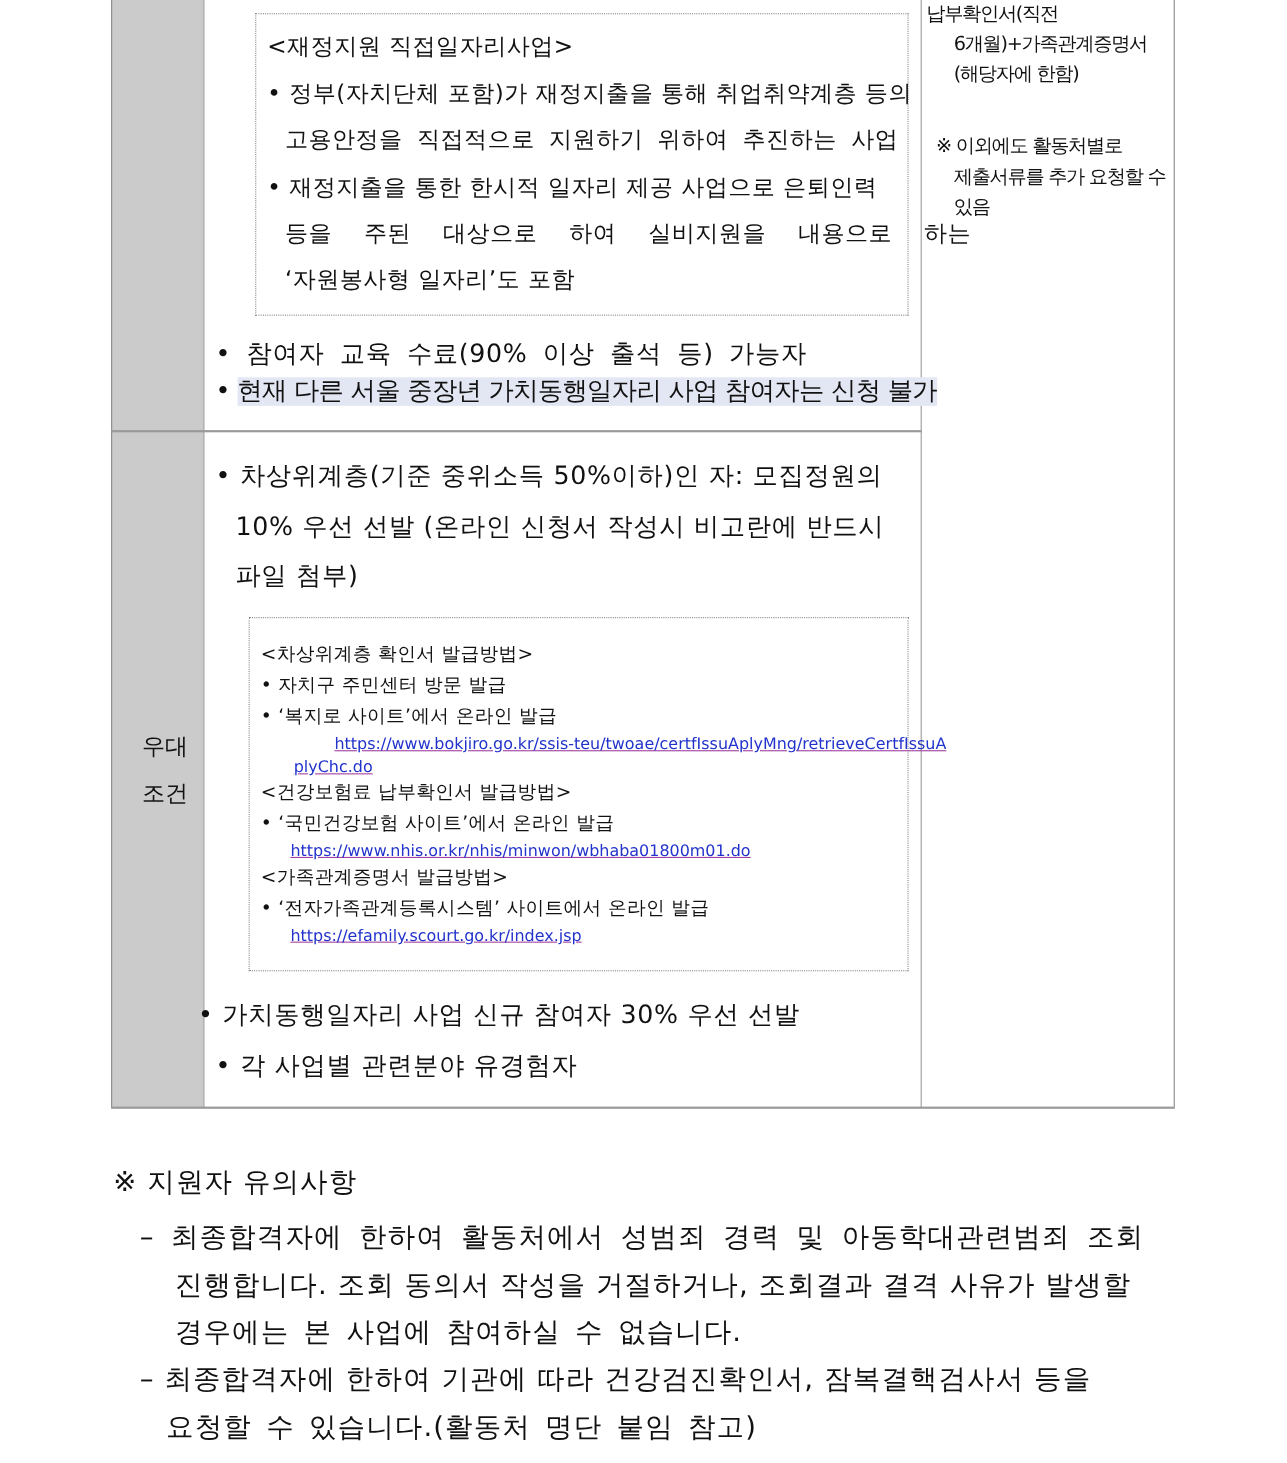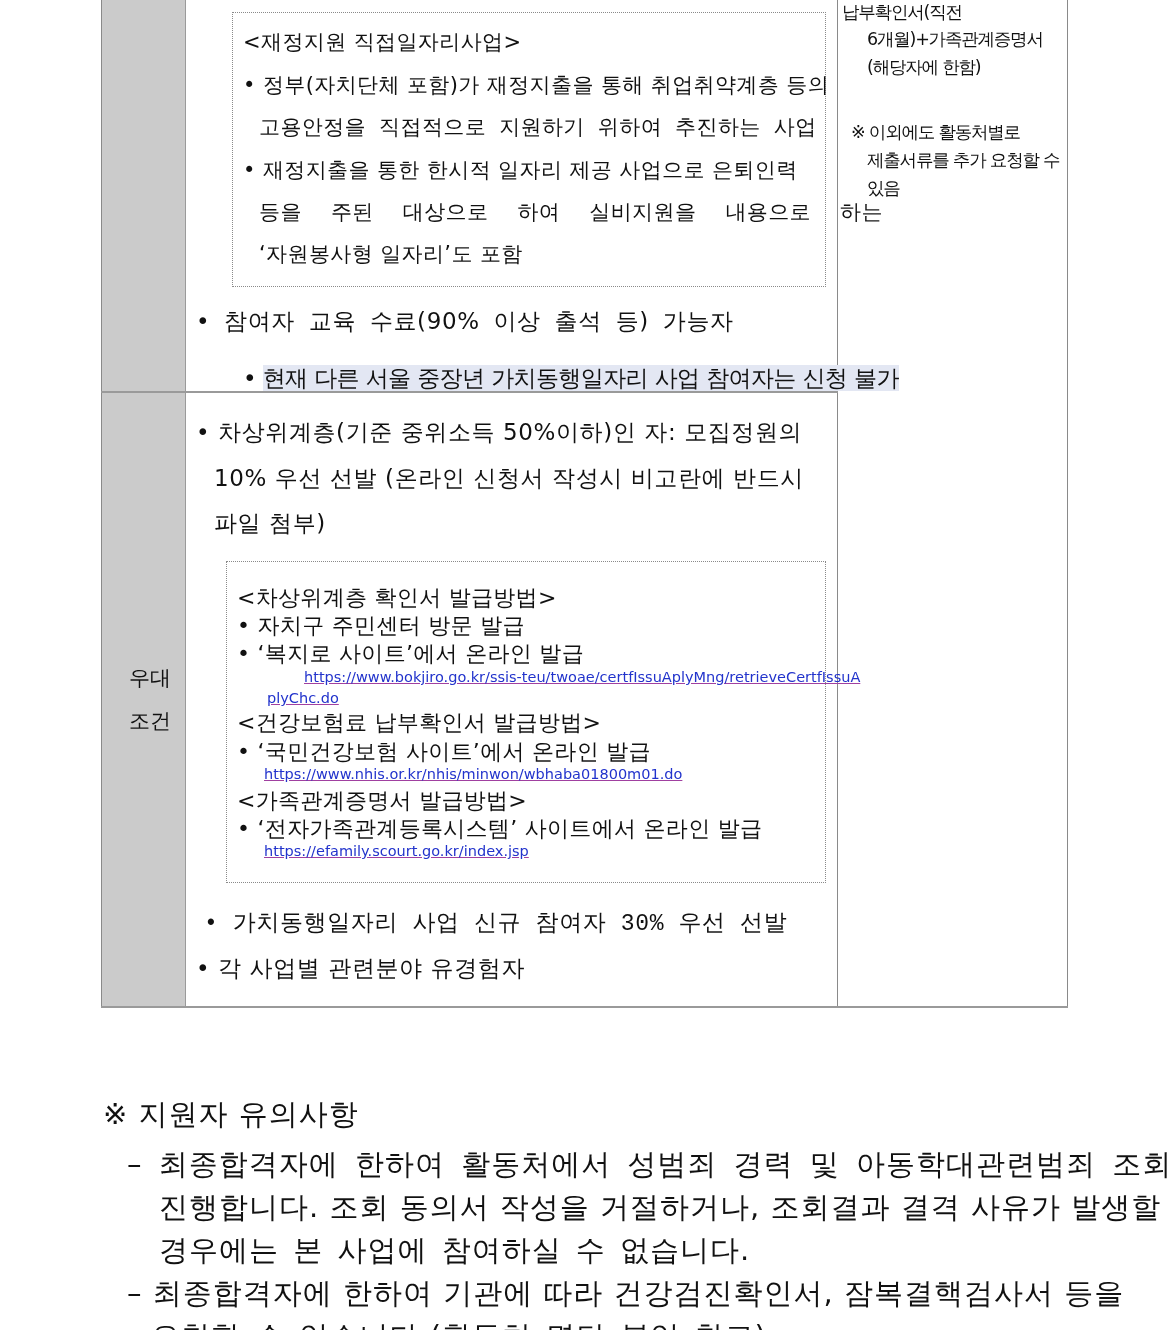--- a/index.html
+++ b/index.html
@@ -16,46 +16,46 @@
   .row-divider { position:absolute; left:101px; top:391px; width:737px; height:2px; background:#9a9a9a; }
   .table-bottom { position:absolute; left:101px; top:1006px; width:967px; height:2px; background:#9a9a9a; }
 
   .row-label { position:absolute; left:101px; width:98px; text-align:center; font-size:21px; line-height:43px; color:#111; }
 
   .dotbox { position:absolute; border:1px dotted #8a8a8a; box-sizing:border-box; }
 
   .t { position:absolute; white-space:nowrap; color:#111; }
   .big { font-size:23px; letter-spacing:0.6px; }
   .mid { font-size:21px; letter-spacing:0.4px; }
-  .sm { font-size:22px; letter-spacing:0.3px; }
+  .sm { font-size:17px; letter-spacing:0.3px; }
   .side { font-size:17.5px; letter-spacing:-1.2px; color:#111; }
   .link { font-size:14.5px; color:#2233cc; text-decoration:underline; text-decoration-color:#a040a0; white-space:nowrap; position:absolute; }
   .hl { background:#e3e7f3; }
-  .note { font-size:29px; letter-spacing:1px;margin-top:37px; }
+  .note { font-size:25px; letter-spacing:1px; }
 </style>
 </head>
 <body>
 
 <div>
   <div class="label-col"></div>
   <div class="main-col"></div>
   <div class="side-col"></div>
   <div class="row-divider"></div>
   <div class="table-bottom"></div>
 
   <div class="dotbox" style="left:232px; top:12px; width:594px; height:275px;"></div>
   <div class="t mid" style="left:243px; top:28px;">&lt;재정지원 직접일자리사업&gt;</div>
   <div class="t mid" style="left:243px; top:71px;">• <span>정부(자치단체 포함)가 재정지출을 통해 취업취약계층 등의</span></div>
   <div class="t mid" style="left:259px; top:113px; word-spacing:6px;">고용안정을 직접적으로 지원하기 위하여 추진하는 사업</div>
   <div class="t mid" style="left:243px; top:156px;">• <span>재정지출을 통한 한시적 일자리 제공 사업으로 은퇴인력</span></div>
   <div class="t mid" style="left:259px; top:198px; word-spacing:22px;">등을 주된 대상으로 하여 실비지원을 내용으로 하는</div>
   <div class="t mid" style="left:259px; top:240px;">‘자원봉사형 일자리’도 포함</div>
 
   <div class="t big" style="left:196px; top:306px; word-spacing:6px;">• <span>참여자 교육 수료(90% 이상 출석 등) 가능자</span></div>
-  <div class="t big" style="left:196px; top:363px; letter-spacing:-0.6px;margin-left:47px;">• <span class="hl">현재 다른 서울 중장년 가치동행일자리 사업 참여자는 신청 불가</span></div>
+  <div class="t big" style="left:196px; top:340px; letter-spacing:-0.6px;">• <span class="hl">현재 다른 서울 중장년 가치동행일자리 사업 참여자는 신청 불가</span></div>
 
   <div class="row-label" style="top:657px;">
     <div>우대</div>
     <div>조건</div>
   </div>
 
   <div class="t big" style="left:196px; top:417px;">• <span>차상위계층(기준 중위소득 50%이하)인 자: 모집정원의</span></div>
   <div class="t big" style="left:214px; top:463px;">10% 우선 선발 (온라인 신청서 작성시 비고란에 반드시</div>
   <div class="t big" style="left:214px; top:508px;">파일 첨부)</div>
 
@@ -68,21 +68,21 @@
   <a class="link" style="left:267px; top:690px;">plyChc.do</a>
 
   <div class="t sm" style="left:237px; top:708px;">&lt;건강보험료 납부확인서 발급방법&gt;</div>
   <div class="t sm" style="left:237px; top:737px;">• <span>‘국민건강보험 사이트’에서 온라인 발급</span></div>
   <a class="link" style="left:264px; top:766px;">https://www.nhis.or.kr/nhis/minwon/wbhaba01800m01.do</a>
 
   <div class="t sm" style="left:237px; top:786px;">&lt;가족관계증명서 발급방법&gt;</div>
   <div class="t sm" style="left:237px; top:814px;">• <span>‘전자가족관계등록시스템’ 사이트에서 온라인 발급</span></div>
   <a class="link" style="left:264px; top:843px;">https://efamily.scourt.go.kr/index.jsp</a>
 
-  <div class="t big" style="left:204px; top:907px;font-family:Liberation Mono, monospace;">• <span>가치동행일자리 사업 신규 참여자 30% 우선 선발</span></div>
+  <div class="t big" style="left:180px; top:907px;">• <span>가치동행일자리 사업 신규 참여자 30% 우선 선발</span></div>
   <div class="t big" style="left:196px; top:953px;">• <span>각 사업별 관련분야 유경험자</span></div>
 
   <div class="t side" style="left:826px; top:0px;margin-left:16px;">납부확인서(직전</div>
   <div class="t side" style="left:867px; top:27px;">6개월)+가족관계증명서</div>
   <div class="t side" style="left:867px; top:55px;">(해당자에 한함)</div>
   <div class="t side" style="left:851px; top:120px;">※ 이외에도 활동처별로</div>
   <div class="t side" style="left:867px; top:148px;">제출서류를 추가 요청할 수</div>
   <div class="t side" style="left:867px; top:176px;">있음</div>
 </div>
 

